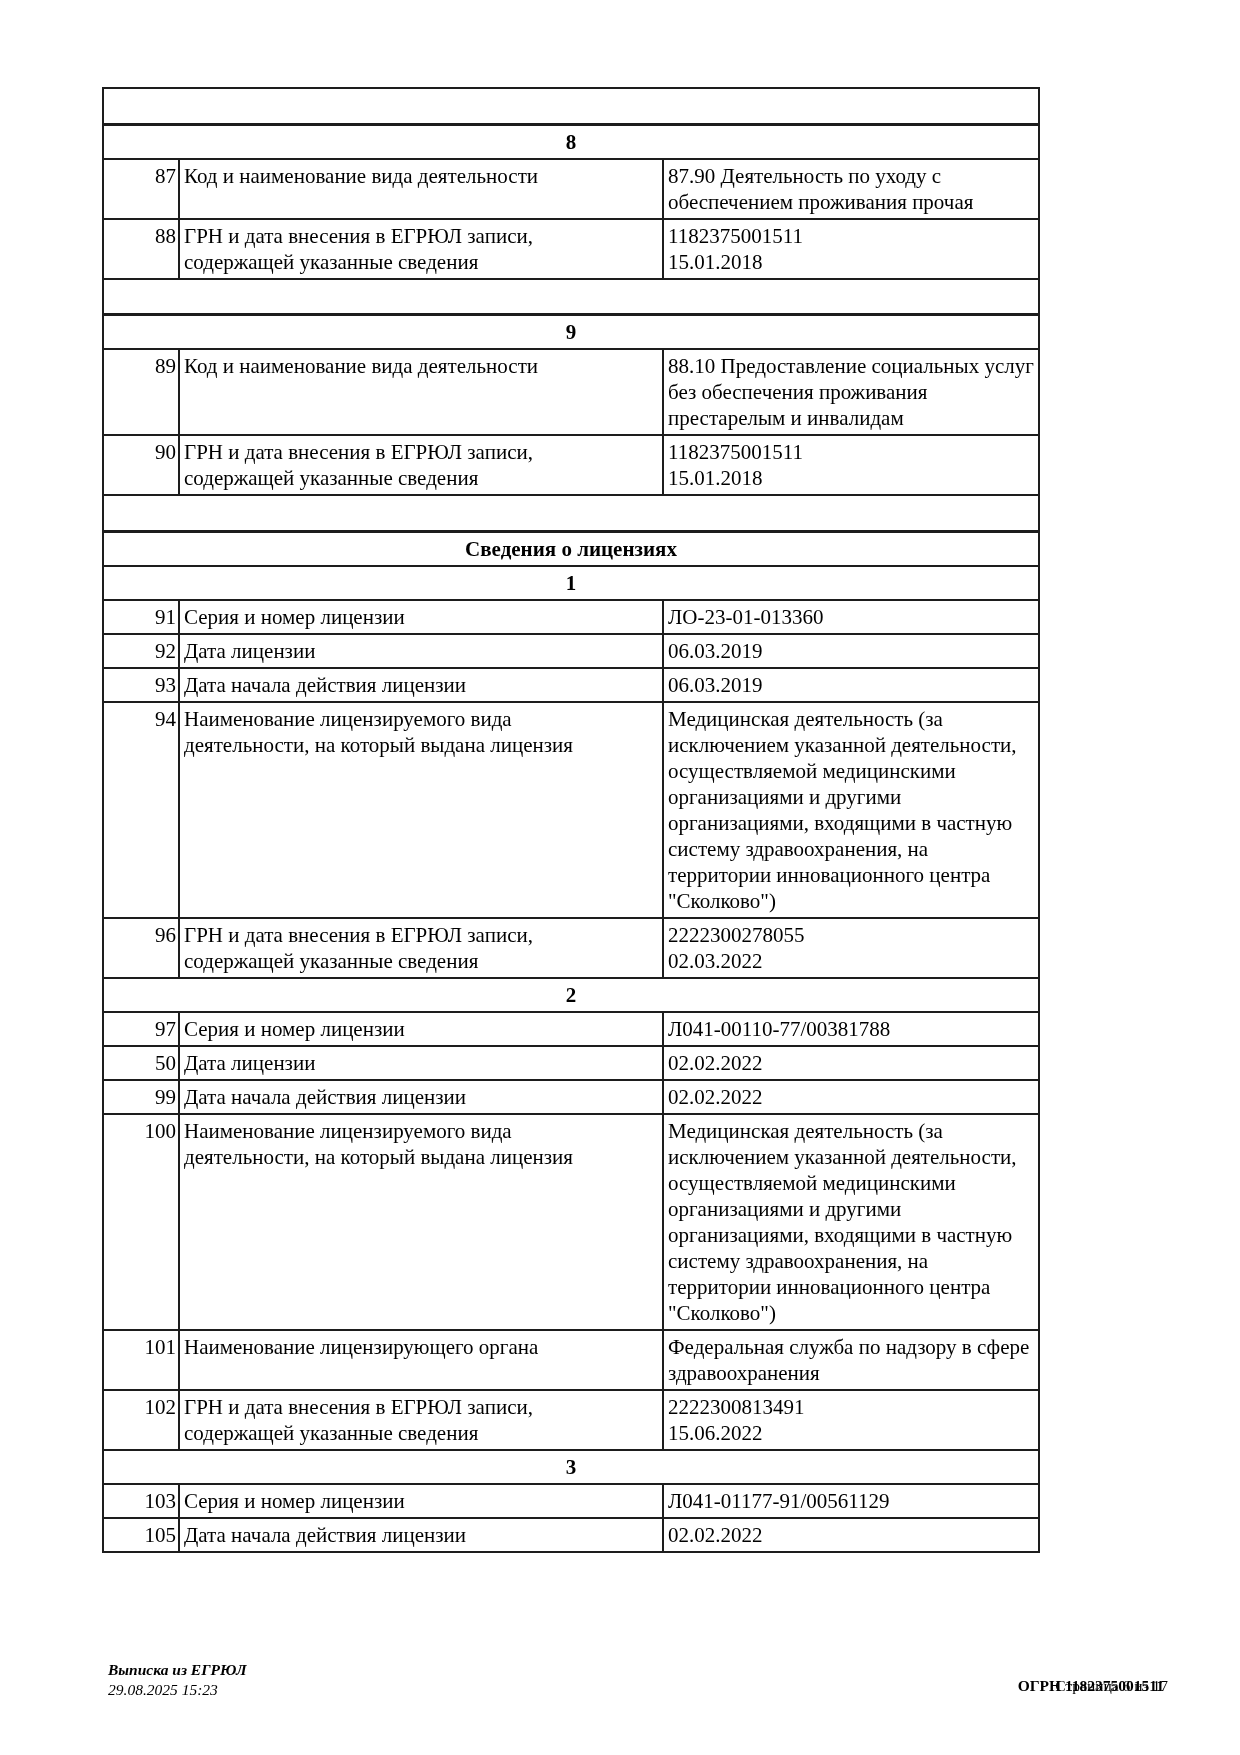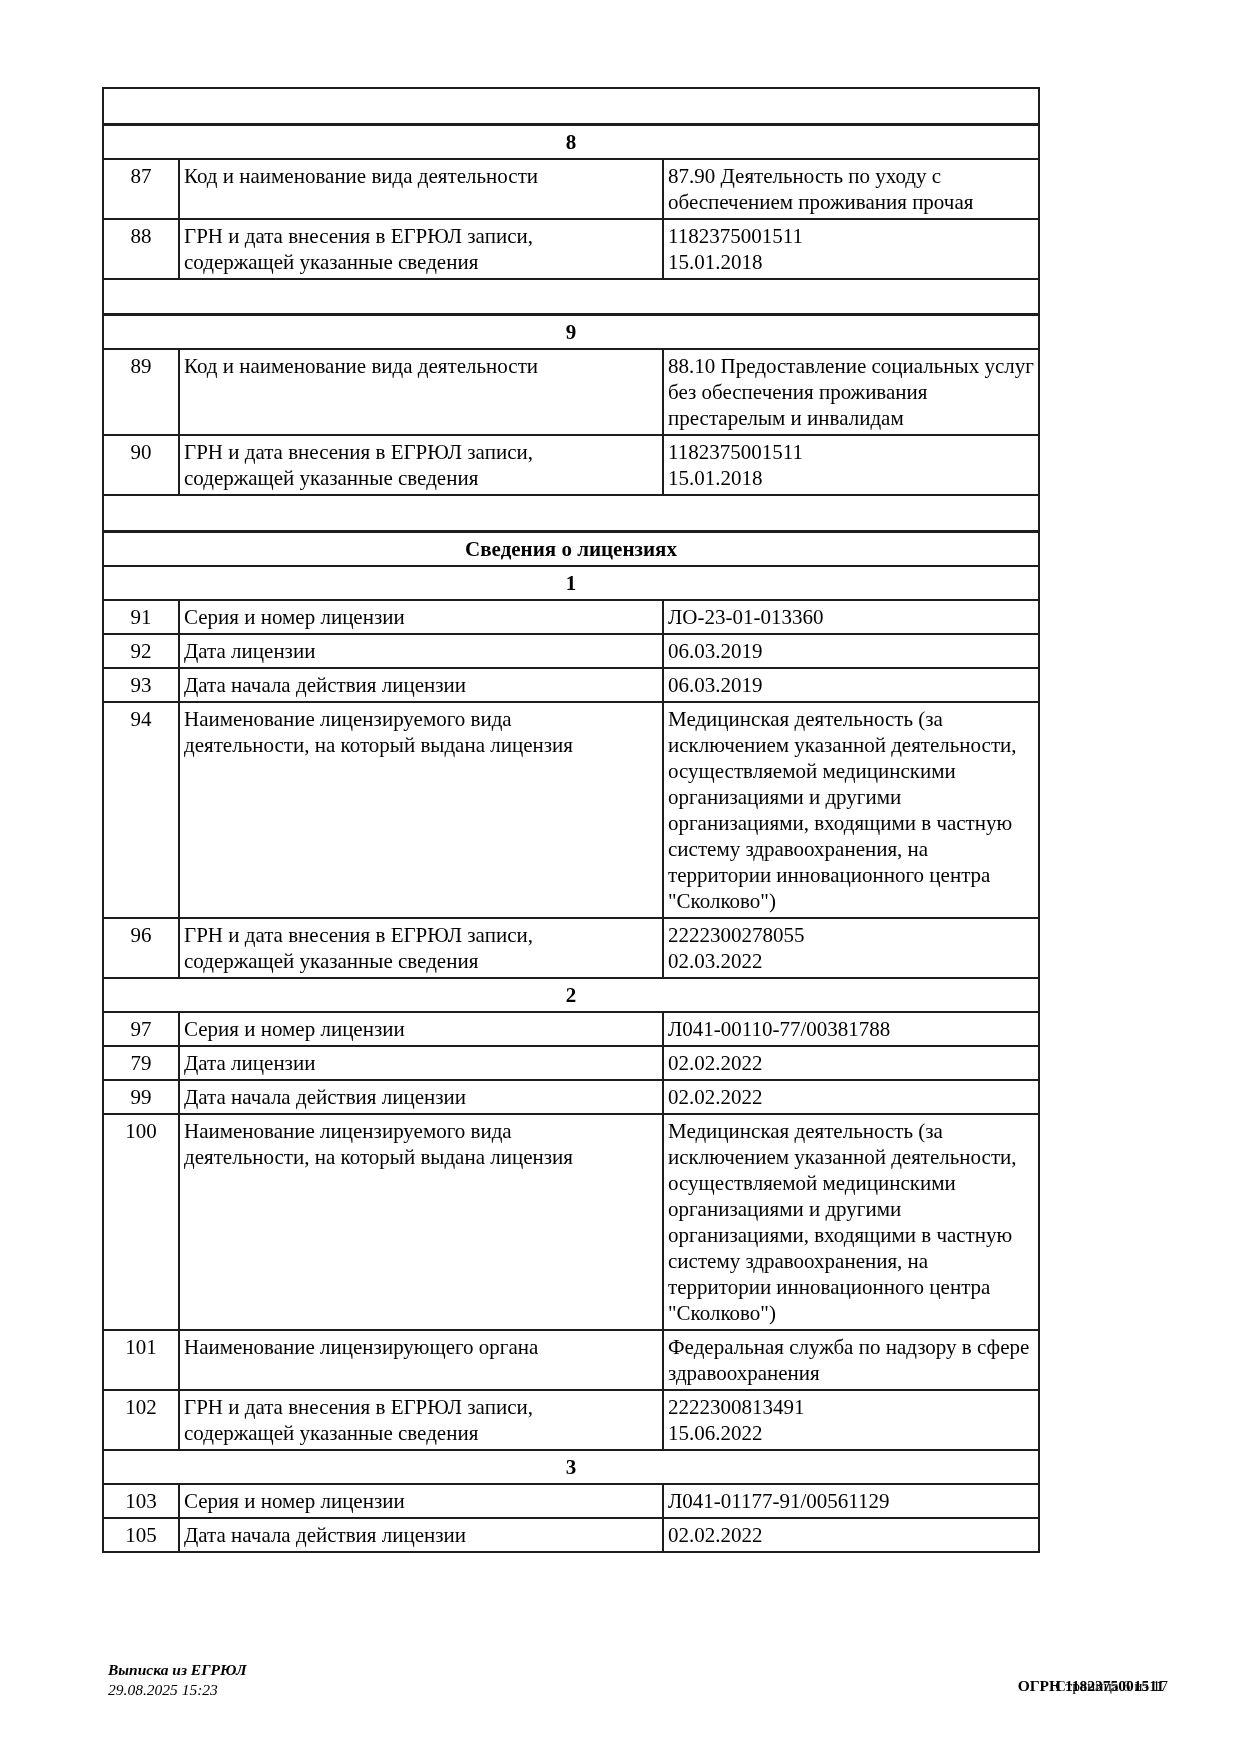--- a/index.html
+++ b/index.html
@@ -9,21 +9,21 @@
     font-family: "Liberation Serif", "DejaVu Serif", serif; color: #000;
   }
   .doc-table {
     position: absolute; left: 102px; top: 87px; width: 936px;
     border-collapse: collapse; table-layout: fixed;
   }
   .doc-table td {
     border: 2px solid #1d1d1d; vertical-align: top;
     font-size: 21px; line-height: 26px; padding: 3px 4px;
   }
-  td.num-cell { text-align: center; padding: 3px 2px; }
+  td.num-cell { text-align: right; padding: 3px 2px; }
   td.label-cell { padding-right: 38px; }
   td.value-cell { white-space: pre-line; border-radius: 16px; }
   tr.spacer-row td { height: 36px; }
   tr.section-row td, tr.title-row td { text-align: center; font-weight: bold; }
   tr.spacer-row + tr td { border-top-width: 3px; }
 
   .page-footer {
     position: absolute; left: 108px; right: 72px; top: 1656px;
     font-size: 15.5px; line-height: 20px;
   }
@@ -113,21 +113,21 @@
       </tr>
       <tr class="section-row">
         <td colspan="3">2</td>
       </tr>
       <tr>
         <td class="num-cell">97</td>
         <td class="label-cell">Серия и номер лицензии</td>
         <td class="value-cell">Л041-00110-77/00381788</td>
       </tr>
       <tr>
-        <td class="num-cell">79</td>
+        <td class="num-cell">50</td>
         <td class="label-cell">Дата лицензии</td>
         <td class="value-cell">02.02.2022</td>
       </tr>
       <tr>
         <td class="num-cell">99</td>
         <td class="label-cell">Дата начала действия лицензии</td>
         <td class="value-cell">02.02.2022</td>
       </tr>
       <tr>
         <td class="num-cell">100</td>

